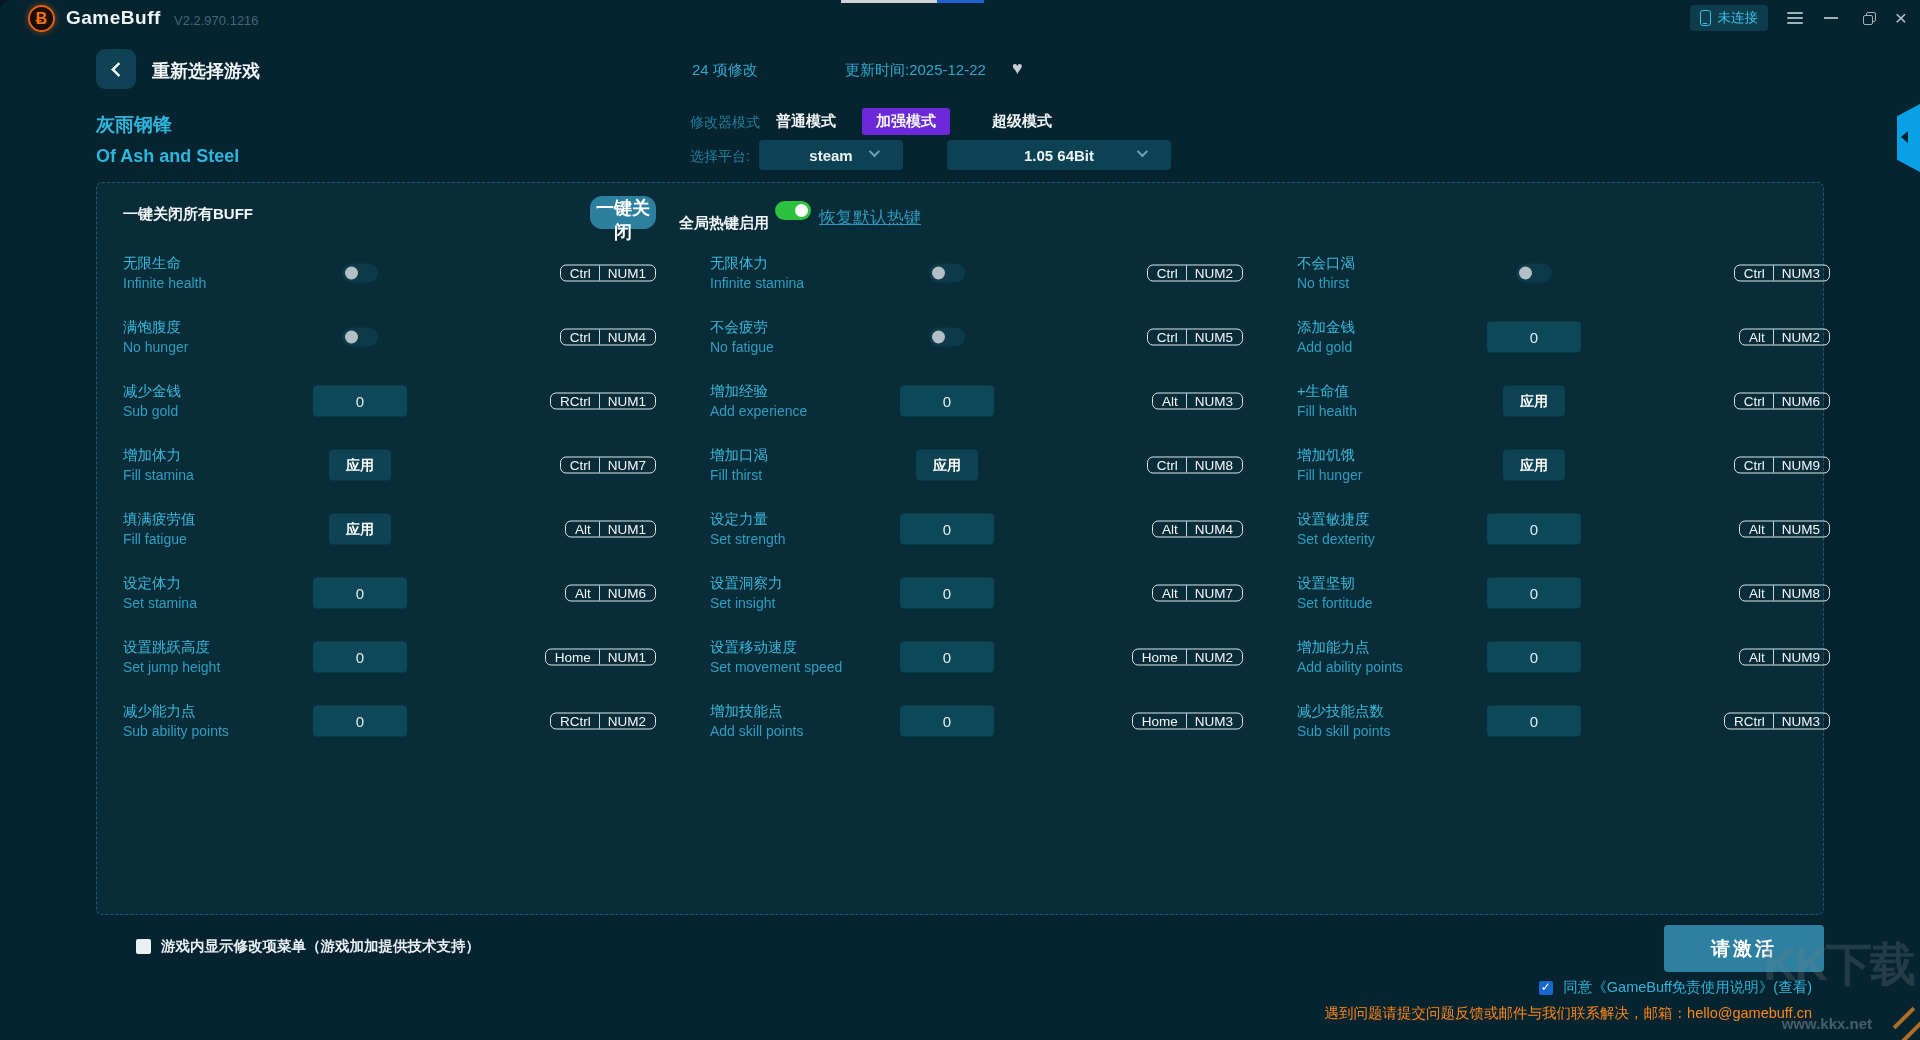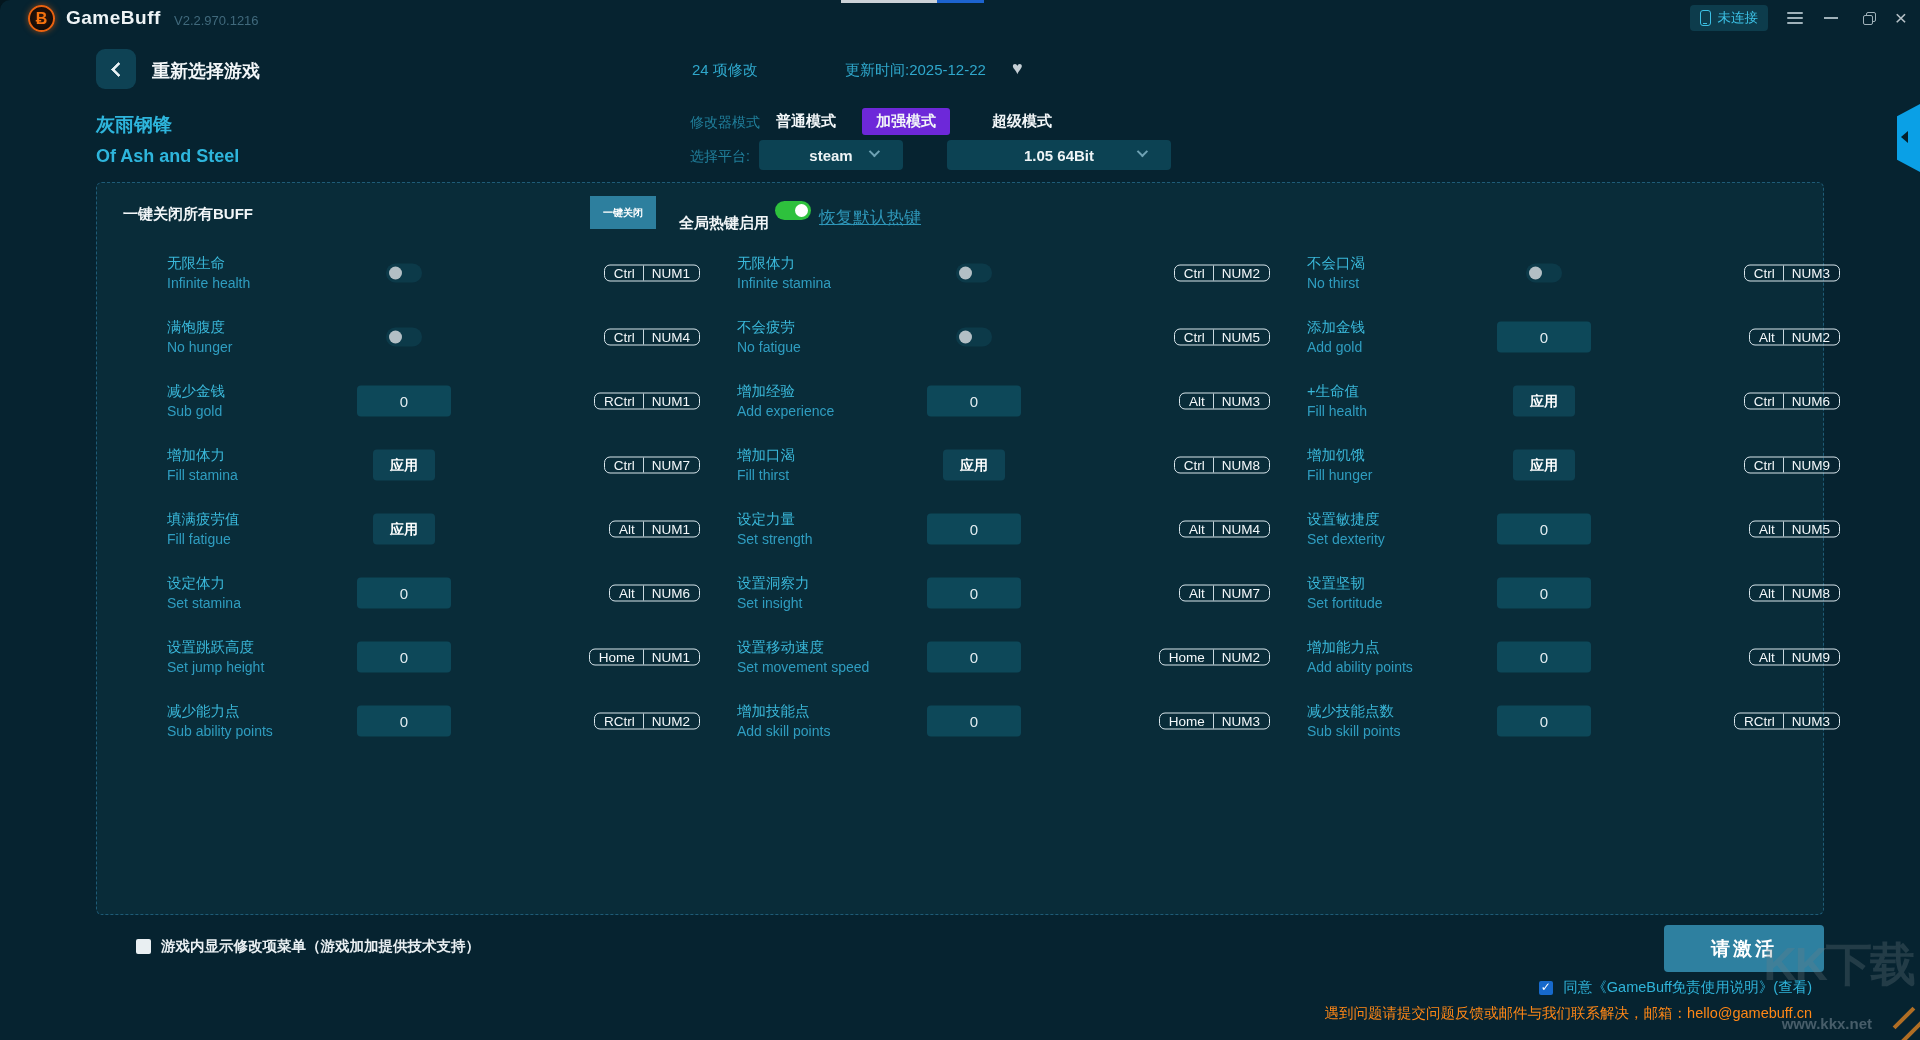--- a/index.html
+++ b/index.html
@@ -53,36 +53,36 @@
   .dropdown { top:140px; height:30px; background:#0c4253; border-radius:4px; display:flex;
               align-items:center; justify-content:center; color:#eef4f6; font-weight:bold; font-size:15px;
               cursor:pointer; position:absolute; }
   .dd-chev { position:absolute; width:8px; height:8px; border-right:2px solid #6fa2b4; border-bottom:2px solid #6fa2b4;
              transform:rotate(45deg) translateY(-2px); right:26px; top:9px; }
 
   
   .panel { left:96px; top:182px; width:1728px; height:733px; background:#092c39;
            border:1px dashed #1e5b77; border-radius:6px; }
   .panel-header-label { left:26px; top:22px; font-size:15px; font-weight:bold; color:#f2f6f8; position:absolute; }
-  .close-all { left:493px; top:13px; width:66px; height:33px; background:#2d7f9e; border:none; border-radius:0;
-               color:#fff; font-weight:bold; font-size:10px; cursor:pointer; position:absolute;
+  .close-all { left:493px; top:13px; width:66px; height:33px; background:#2d7f9e; border:none; border-radius:12px;
+               color:#fff; font-weight:bold; font-size:18px; cursor:pointer; position:absolute;
                font-family:inherit; }
   .ghk-label { left:582px; top:31px; font-size:15px; font-weight:bold; color:#f2f6f8; position:absolute; }
   .restore-link { left:722px; top:23px; font-size:17px; color:#2e96b8; text-decoration:underline; cursor:pointer; position:absolute; }
 
   
   .toggle { width:36px; height:19px; border-radius:10px; background:#0c3a49; position:relative; cursor:pointer; }
   .toggle .knob { position:absolute; top:3px; left:3px; width:13px; height:13px; border-radius:50%; background:#b3bfc5; }
   .toggle.on { background:#2ec13d; }
   .toggle.on .knob { left:auto; right:3px; background:#fff; }
   .g-toggle { left:678px; top:18px; position:absolute; }
 
   
   .grid { position:absolute; left:26px; top:58px; display:grid;
-          grid-template-columns:545px 545px 545px; column-gap:25px; grid-auto-rows:64px;margin-left:44px; }
+          grid-template-columns:545px 545px 545px; column-gap:42px; grid-auto-rows:64px; }
   .cheat { position:relative; }
   .names { position:absolute; left:0; top:50%; transform:translateY(-50%); line-height:1.35; }
   .cn { font-size:14.5px; color:#3ab8da; }
   .en { font-size:14px; color:#2f9dc0; }
   .slot { position:absolute; left:190px; width:94px; top:50%; transform:translateY(-50%);
           display:flex; align-items:center; justify-content:center; }
   .val { width:94px; height:31px; background:#0d4859; border:none; border-radius:4px; color:#e3edf1;
          font-size:15px; text-align:center; font-family:inherit; outline:none; }
   .apply { min-width:62px; height:31px; background:#0e4354; border:none; border-radius:4px; color:#fff;
            font-weight:bold; font-size:14px; cursor:pointer; font-family:inherit; padding:0 12px; }

